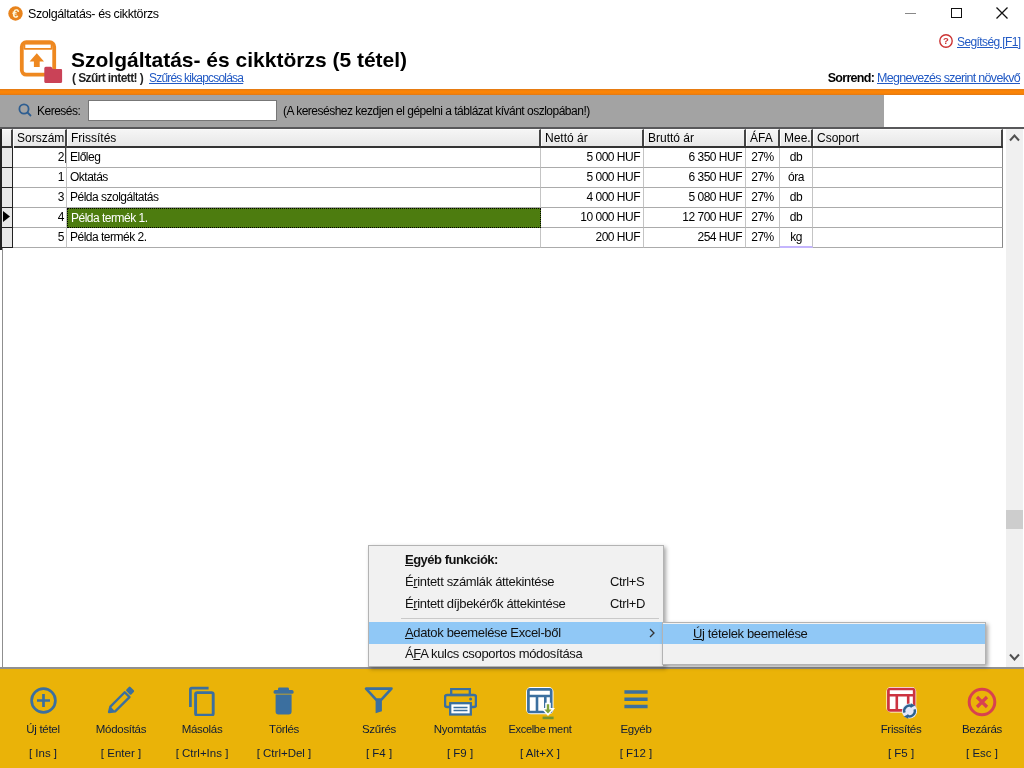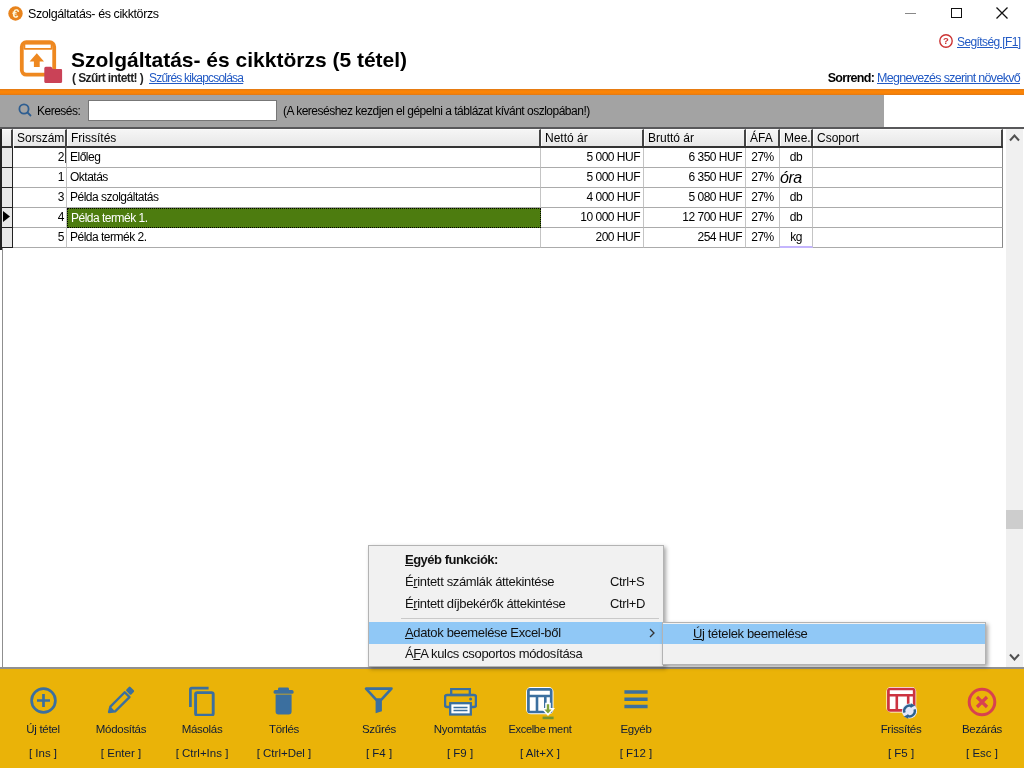--- a/index.html
+++ b/index.html
@@ -80,21 +80,21 @@
     <div class="abs nw" style="left:644px;top:19px;width:102px;height:20px;border-right:1px solid #c4c4c4;border-bottom:1px solid #ababab;font-size:12px;letter-spacing:-0.5px;color:#000;line-height:19px;text-align:right;padding-right:3px;">6 350 HUF</div>
     <div class="abs nw" style="left:746px;top:19px;width:34px;height:20px;border-right:1px solid #c4c4c4;border-bottom:1px solid #ababab;font-size:12px;letter-spacing:-0.5px;color:#000;line-height:19px;text-align:center;">27%</div>
     <div class="abs nw" style="left:780px;top:19px;width:33px;height:20px;border-right:1px solid #c4c4c4;border-bottom:1px solid #ababab;font-size:12px;letter-spacing:-0.5px;color:#000;line-height:19px;text-align:center;">db</div>
     <div class="abs" style="left:813px;top:19px;width:190px;height:20px;border-right:1.5px solid #888;border-bottom:1px solid #ababab;"></div>
     <div class="abs" style="left:1px;top:39px;width:12px;height:20px;background:#e8e8e8;border:1.5px solid #222;border-top:none;"></div>
     <div class="abs nw" style="left:13px;top:39px;width:54px;height:20px;border-right:1px solid #c4c4c4;border-bottom:1px solid #ababab;font-size:12px;letter-spacing:-0.5px;color:#000;line-height:19px;text-align:right;padding-right:2px;">1</div>
     <div class="abs nw" style="left:67px;top:39px;width:474px;height:20px;border-right:1px solid #c4c4c4;border-bottom:1px solid #ababab;font-size:12px;letter-spacing:-0.5px;color:#000;line-height:19px;padding-left:3px;">Oktatás</div>
     <div class="abs nw" style="left:541px;top:39px;width:103px;height:20px;border-right:1px solid #c4c4c4;border-bottom:1px solid #ababab;font-size:12px;letter-spacing:-0.5px;color:#000;line-height:19px;text-align:right;padding-right:3px;">5 000 HUF</div>
     <div class="abs nw" style="left:644px;top:39px;width:102px;height:20px;border-right:1px solid #c4c4c4;border-bottom:1px solid #ababab;font-size:12px;letter-spacing:-0.5px;color:#000;line-height:19px;text-align:right;padding-right:3px;">6 350 HUF</div>
     <div class="abs nw" style="left:746px;top:39px;width:34px;height:20px;border-right:1px solid #c4c4c4;border-bottom:1px solid #ababab;font-size:12px;letter-spacing:-0.5px;color:#000;line-height:19px;text-align:center;">27%</div>
-    <div class="abs nw" style="left:780px;top:39px;width:33px;height:20px;border-right:1px solid #c4c4c4;border-bottom:1px solid #ababab;font-size:16px;letter-spacing:-0.5px;color:#000;line-height:19px;text-align:left;font-style:italic;">óra</div>
+    <div class="abs nw" style="left:780px;top:39px;width:33px;height:20px;border-right:1px solid #c4c4c4;border-bottom:1px solid #ababab;font-size:12px;letter-spacing:-0.5px;color:#000;line-height:19px;text-align:center;">óra</div>
     <div class="abs" style="left:813px;top:39px;width:190px;height:20px;border-right:1.5px solid #888;border-bottom:1px solid #ababab;"></div>
     <div class="abs" style="left:1px;top:59px;width:12px;height:20px;background:#e8e8e8;border:1.5px solid #222;border-top:none;"></div>
     <div class="abs nw" style="left:13px;top:59px;width:54px;height:20px;border-right:1px solid #c4c4c4;border-bottom:1px solid #ababab;font-size:12px;letter-spacing:-0.5px;color:#000;line-height:19px;text-align:right;padding-right:2px;">3</div>
     <div class="abs nw" style="left:67px;top:59px;width:474px;height:20px;border-right:1px solid #c4c4c4;border-bottom:1px solid #ababab;font-size:12px;letter-spacing:-0.5px;color:#000;line-height:19px;padding-left:3px;">Példa szolgáltatás</div>
     <div class="abs nw" style="left:541px;top:59px;width:103px;height:20px;border-right:1px solid #c4c4c4;border-bottom:1px solid #ababab;font-size:12px;letter-spacing:-0.5px;color:#000;line-height:19px;text-align:right;padding-right:3px;">4 000 HUF</div>
     <div class="abs nw" style="left:644px;top:59px;width:102px;height:20px;border-right:1px solid #c4c4c4;border-bottom:1px solid #ababab;font-size:12px;letter-spacing:-0.5px;color:#000;line-height:19px;text-align:right;padding-right:3px;">5 080 HUF</div>
     <div class="abs nw" style="left:746px;top:59px;width:34px;height:20px;border-right:1px solid #c4c4c4;border-bottom:1px solid #ababab;font-size:12px;letter-spacing:-0.5px;color:#000;line-height:19px;text-align:center;">27%</div>
     <div class="abs nw" style="left:780px;top:59px;width:33px;height:20px;border-right:1px solid #c4c4c4;border-bottom:1px solid #ababab;font-size:12px;letter-spacing:-0.5px;color:#000;line-height:19px;text-align:center;">db</div>
     <div class="abs" style="left:813px;top:59px;width:190px;height:20px;border-right:1.5px solid #888;border-bottom:1px solid #ababab;"></div>
     <div class="abs" style="left:1px;top:79px;width:12px;height:20px;background:#e8e8e8;border:1.5px solid #222;border-top:none;">

